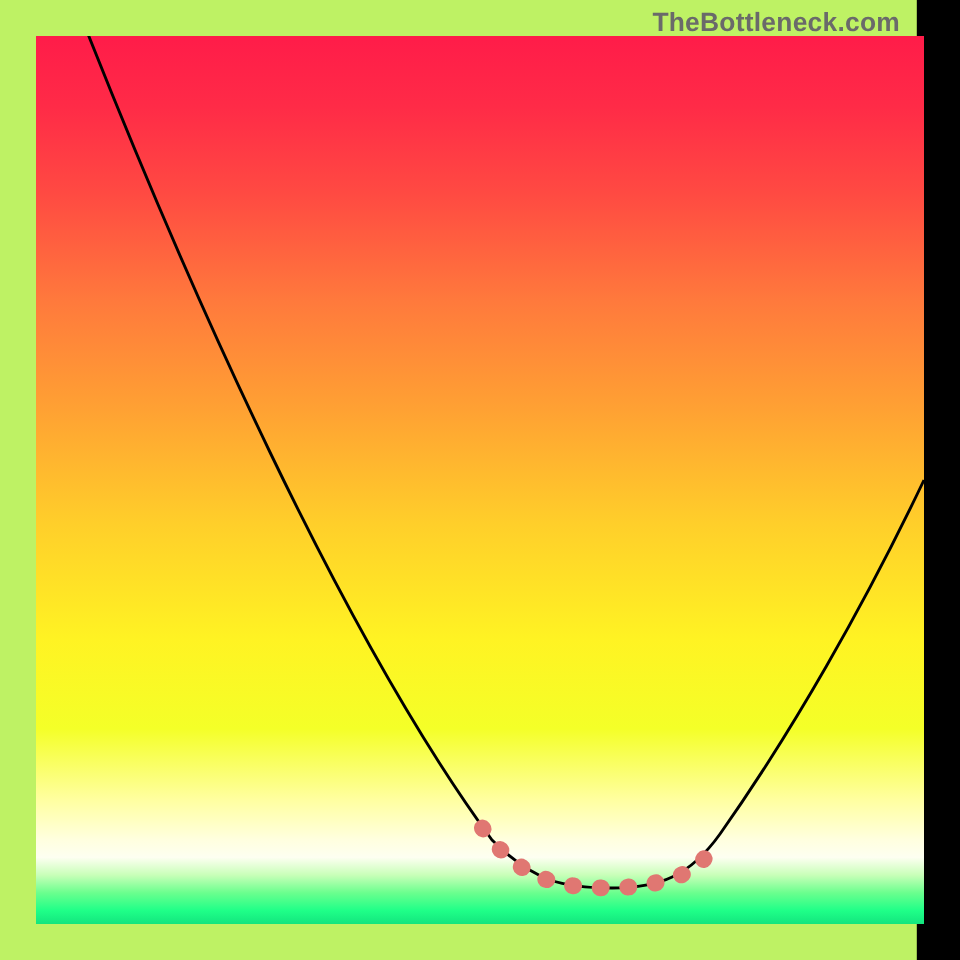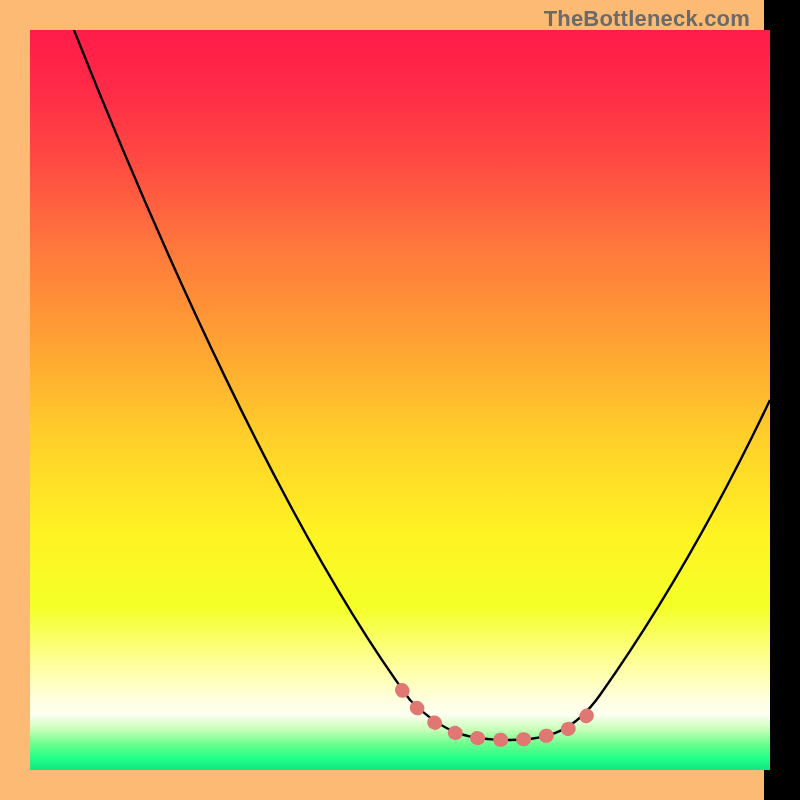--- a/index.html
+++ b/index.html
@@ -7,21 +7,21 @@
     padding: 0;
     width: 800px;
     height: 800px;
     background: #000;
     overflow: hidden;
   }
   .frame {
     position: relative;
     width: 764px;
     height: 800px;
-    background: #fdba74;
+    background: #bef264;
   }
   .plot-area {
     position: absolute;
     left: 30px;
     top: 30px;
     width: 740px;
     height: 740px;
     overflow: hidden;
   }
   .gradient {

